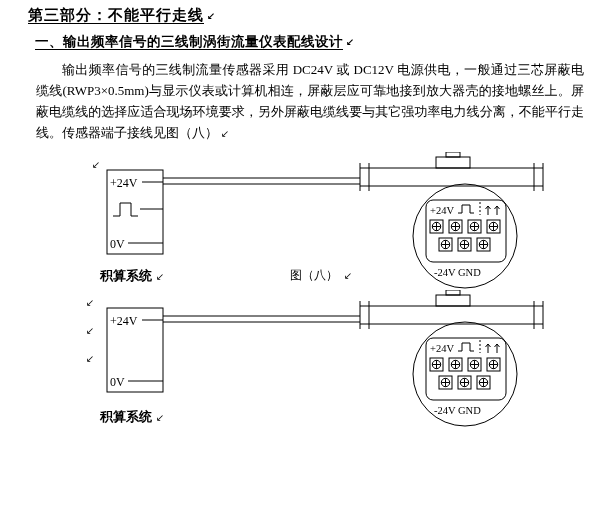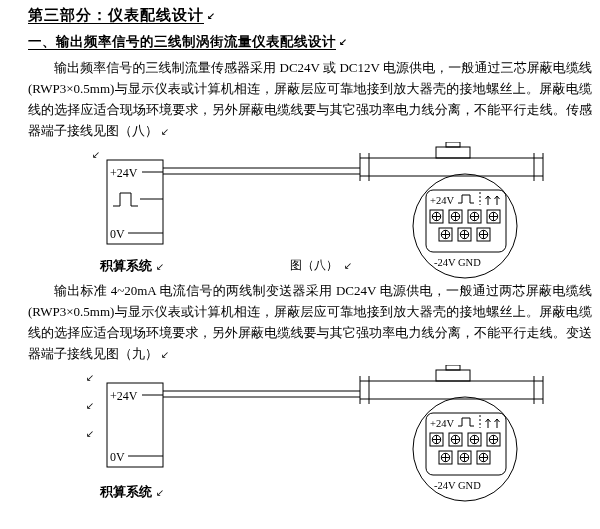--- a/index.html
+++ b/index.html
@@ -2,38 +2,38 @@
 <html><head>
 <meta charset="utf-8">
 <style>
   html,body{margin:0;padding:0}
   body{
     width:600px;height:529px;background:#fff;color:#000;
     font-family:"Liberation Serif",serif;overflow:hidden;
   }
   .page{padding:6px 8px 0 28px}
   .title{font:bold 15px "Liberation Sans",sans-serif;margin:0 0 8px;letter-spacing:1px}
-  .heading{font:bold 13.5px "Liberation Sans",sans-serif;margin:0 0 6px;letter-spacing:.5px}
+  .heading{font:bold 13.5px "Liberation Sans",sans-serif;margin:0 7px 6px;letter-spacing:.5px}
   .u{text-decoration:underline;text-underline-offset:3px}
-  .body{font-size:13px;line-height:21px;text-align:justify;text-indent:2em;margin:0}
+  .body{font-size:13px;line-height:21px;text-align:justify;text-indent:2em;margin:8px}
   .pil{font-family:"DejaVu Sans",sans-serif;font-size:10px;margin-left:3px}
   svg.diagram{display:block}
   .ln{fill:none;stroke:#000;stroke-width:1}
   .lnd{fill:none;stroke:#000;stroke-width:1;stroke-dasharray:2 2}
   .dt{font-family:"Liberation Serif",serif;font-size:12px;fill:#000}
   .dts{font-family:"Liberation Serif",serif;font-size:10.5px;fill:#000}
   .dtb{font-family:"Liberation Sans",sans-serif;font-weight:bold;font-size:13px;fill:#000}
   .dpil{font-family:"DejaVu Sans",sans-serif;font-size:10px;fill:#000}
 </style>
 </head>
 <body>
 
 <div class="page">
 
-  <h1 class="title"><span class="u">第三部分：仪表配线设计</span><span class="pil">↙</span></h1>
+  <h1 class="title"><span class="u">第三部分：不能平行走线</span><span class="pil">↙</span></h1>
 
   <h2 class="heading"><span class="u">一、输出频率信号的三线制涡街流量仪表配线设计</span><span class="pil">↙</span></h2>
 
   <p class="body"><span>输出频率信号的三线制流量传感器采用 DC24V 或 DC12V 电源供电，一般通过三芯屏蔽电缆线(RWP3×0.5mm)与显示仪表或计算机相连，屏蔽层应可靠地接到放大器壳的接地螺丝上。屏蔽电缆线的选择应适合现场环境要求，另外屏蔽电缆线要与其它强功率电力线分离，不能平行走线。传感器端子接线见图（八）</span><span class="pil">↙</span></p>
 
   <svg class="diagram" viewBox="0 0 565 138" width="565" height="138">
     <defs>
       <g id="term">
         <rect x="0" y="0" width="13" height="13" class="ln"></rect>
         <circle cx="6.5" cy="6.5" r="4.2" class="ln"></circle>
@@ -88,21 +88,20 @@
       <text x="406" y="124" class="dts">-24V GND</text>
     </g>
 
     <text x="262" y="127" class="dt">图（八）</text>
     <text x="316" y="127" class="dpil">↙</text>
     <text x="72" y="128" class="dtb">积算系统</text>
     <text x="128" y="128" class="dpil">↙</text>
   </svg>
 
 
-  <p class="body"><span>输出标准 4~20mA 电流信号的两线制变送器采用 DC24V 电源供电，一般通过两芯屏蔽电缆线(RWP3×0.5mm)与显示仪表或计算机相连，屏蔽层应可靠地接到放大器壳的接地螺丝上。屏蔽电缆线的选择应适合现场环境要求，另外屏蔽电缆线要与其它强功率电力线分离，不能平行走线。变送器端子接线见图（九）</span><span class="pil">↙</span></p>
 
   <svg class="diagram" viewBox="0 0 565 138" width="565" height="138">
 
     <text x="58" y="16" class="dpil">↙</text>
     <text x="58" y="44" class="dpil">↙</text>
     <text x="58" y="72" class="dpil">↙</text>
 
     <g>
       <rect x="79" y="18" width="56" height="84" class="ln"></rect>
       <text x="82" y="35" class="dt">+24V</text>

